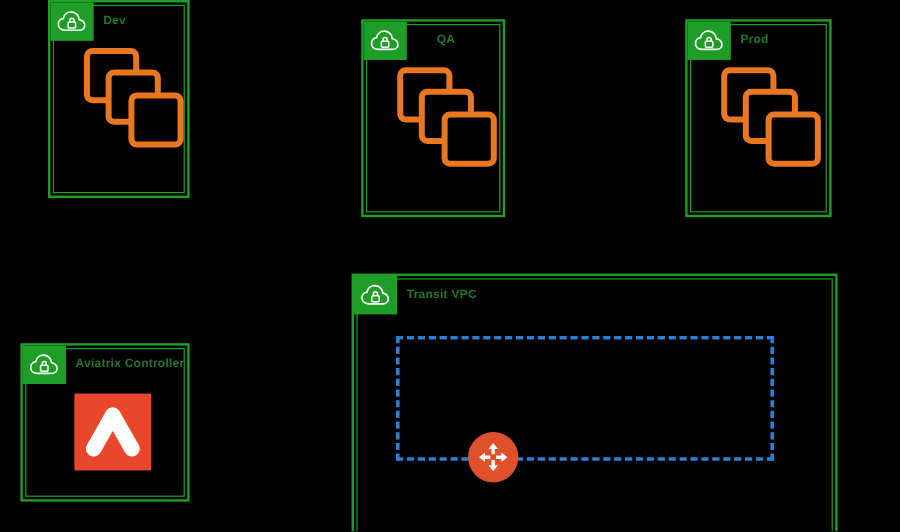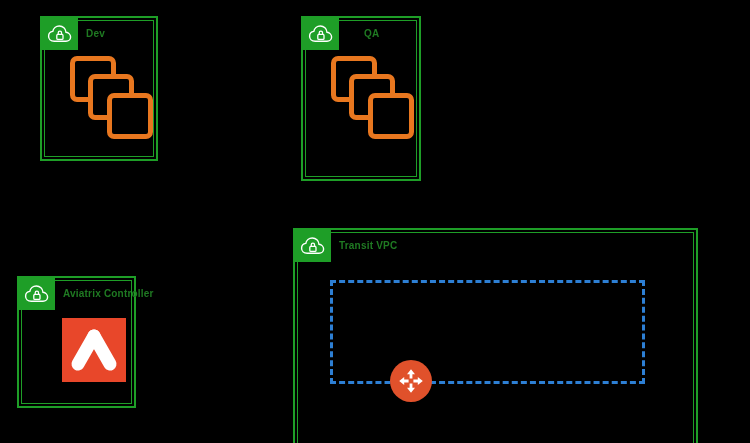--- a/index.html
+++ b/index.html
@@ -105,21 +105,21 @@
     align-items: center;
     justify-content: center;
   }
   .gateway-icon svg { display: block; }
 </style>
 </head>
 <body>
 
 <div id="canvas">
 
-  <div class="vpc-group" id="grp-dev" style="left: 40px; top: 16px; width: 118px; height: 145px;">
+  <div class="vpc-group" id="grp-dev" style="left: 40px; top: 0; width: 118px; height: 165px;">
     <div class="inner-rule"></div>
     <div class="vpc-header">
       <svg width="26" height="20" viewBox="0 0 26 20" aria-hidden="true">
         <path d="M7.2 17.2 C3.6 17.2 1.6 14.8 1.6 12.2 C1.6 9.7 3.4 7.7 5.8 7.4 C6.3 4.3 9.0 2.0 12.3 2.0 C15.9 2.0 18.8 4.8 19.0 8.3 C21.6 8.6 23.6 10.7 23.6 13.0 C23.6 15.4 21.6 17.2 19.0 17.2 Z" fill="none" stroke="#ffffff" stroke-width="1.4"></path>
         <rect x="9.8" y="10.4" width="6.2" height="5.0" rx="1" fill="none" stroke="#ffffff" stroke-width="1.3"></rect>
         <path d="M11.2 10.4 L11.2 8.9 A1.7 1.7 0 0 1 14.6 8.9 L14.6 10.4" fill="none" stroke="#ffffff" stroke-width="1.3"></path>
       </svg>
     </div>
     <div class="vpc-title" style="left: 44px;">Dev</div>
     <div class="stack" style="left: 28px; top: 38px;">
@@ -139,22 +139,38 @@
       </svg>
     </div>
     <div class="vpc-title" style="left: 61px;">QA</div>
     <div class="stack" style="left: 28px; top: 38px;">
       <div class="sq s1"></div>
       <div class="sq s2"></div>
       <div class="sq s3"></div>
     </div>
   </div>
 
-
-  <div class="vpc-group" id="grp-ctrl" style="left: 17px; top: 276px; width: 119px; height: 132px;">
+  <div class="vpc-group" id="grp-prod" style="left: 571px; top: 16px; width: 122px; height: 165px;">
+    <div class="inner-rule"></div>
+    <div class="vpc-header">
+      <svg width="26" height="20" viewBox="0 0 26 20" aria-hidden="true">
+        <path d="M7.2 17.2 C3.6 17.2 1.6 14.8 1.6 12.2 C1.6 9.7 3.4 7.7 5.8 7.4 C6.3 4.3 9.0 2.0 12.3 2.0 C15.9 2.0 18.8 4.8 19.0 8.3 C21.6 8.6 23.6 10.7 23.6 13.0 C23.6 15.4 21.6 17.2 19.0 17.2 Z" fill="none" stroke="#ffffff" stroke-width="1.4"></path>
+        <rect x="9.8" y="10.4" width="6.2" height="5.0" rx="1" fill="none" stroke="#ffffff" stroke-width="1.3"></rect>
+        <path d="M11.2 10.4 L11.2 8.9 A1.7 1.7 0 0 1 14.6 8.9 L14.6 10.4" fill="none" stroke="#ffffff" stroke-width="1.3"></path>
+      </svg>
+    </div>
+    <div class="vpc-title" style="left: 44px;">Prod</div>
+    <div class="stack" style="left: 28px; top: 38px;">
+      <div class="sq s1"></div>
+      <div class="sq s2"></div>
+      <div class="sq s3"></div>
+    </div>
+  </div>
+
+  <div class="vpc-group" id="grp-ctrl" style="left: 17px; top: 286px; width: 141px; height: 132px;">
     <div class="inner-rule"></div>
     <div class="vpc-header">
       <svg width="26" height="20" viewBox="0 0 26 20" aria-hidden="true">
         <path d="M7.2 17.2 C3.6 17.2 1.6 14.8 1.6 12.2 C1.6 9.7 3.4 7.7 5.8 7.4 C6.3 4.3 9.0 2.0 12.3 2.0 C15.9 2.0 18.8 4.8 19.0 8.3 C21.6 8.6 23.6 10.7 23.6 13.0 C23.6 15.4 21.6 17.2 19.0 17.2 Z" fill="none" stroke="#ffffff" stroke-width="1.4"></path>
         <rect x="9.8" y="10.4" width="6.2" height="5.0" rx="1" fill="none" stroke="#ffffff" stroke-width="1.3"></rect>
         <path d="M11.2 10.4 L11.2 8.9 A1.7 1.7 0 0 1 14.6 8.9 L14.6 10.4" fill="none" stroke="#ffffff" stroke-width="1.3"></path>
       </svg>
     </div>
     <div class="vpc-title" style="left: 44px;">Aviatrix Controller</div>
     <div class="aviatrix-logo" id="aviatrix-logo" style="left: 43px; top: 40px; width: 64px; height: 64px; background: rgb(232, 71, 42);">

